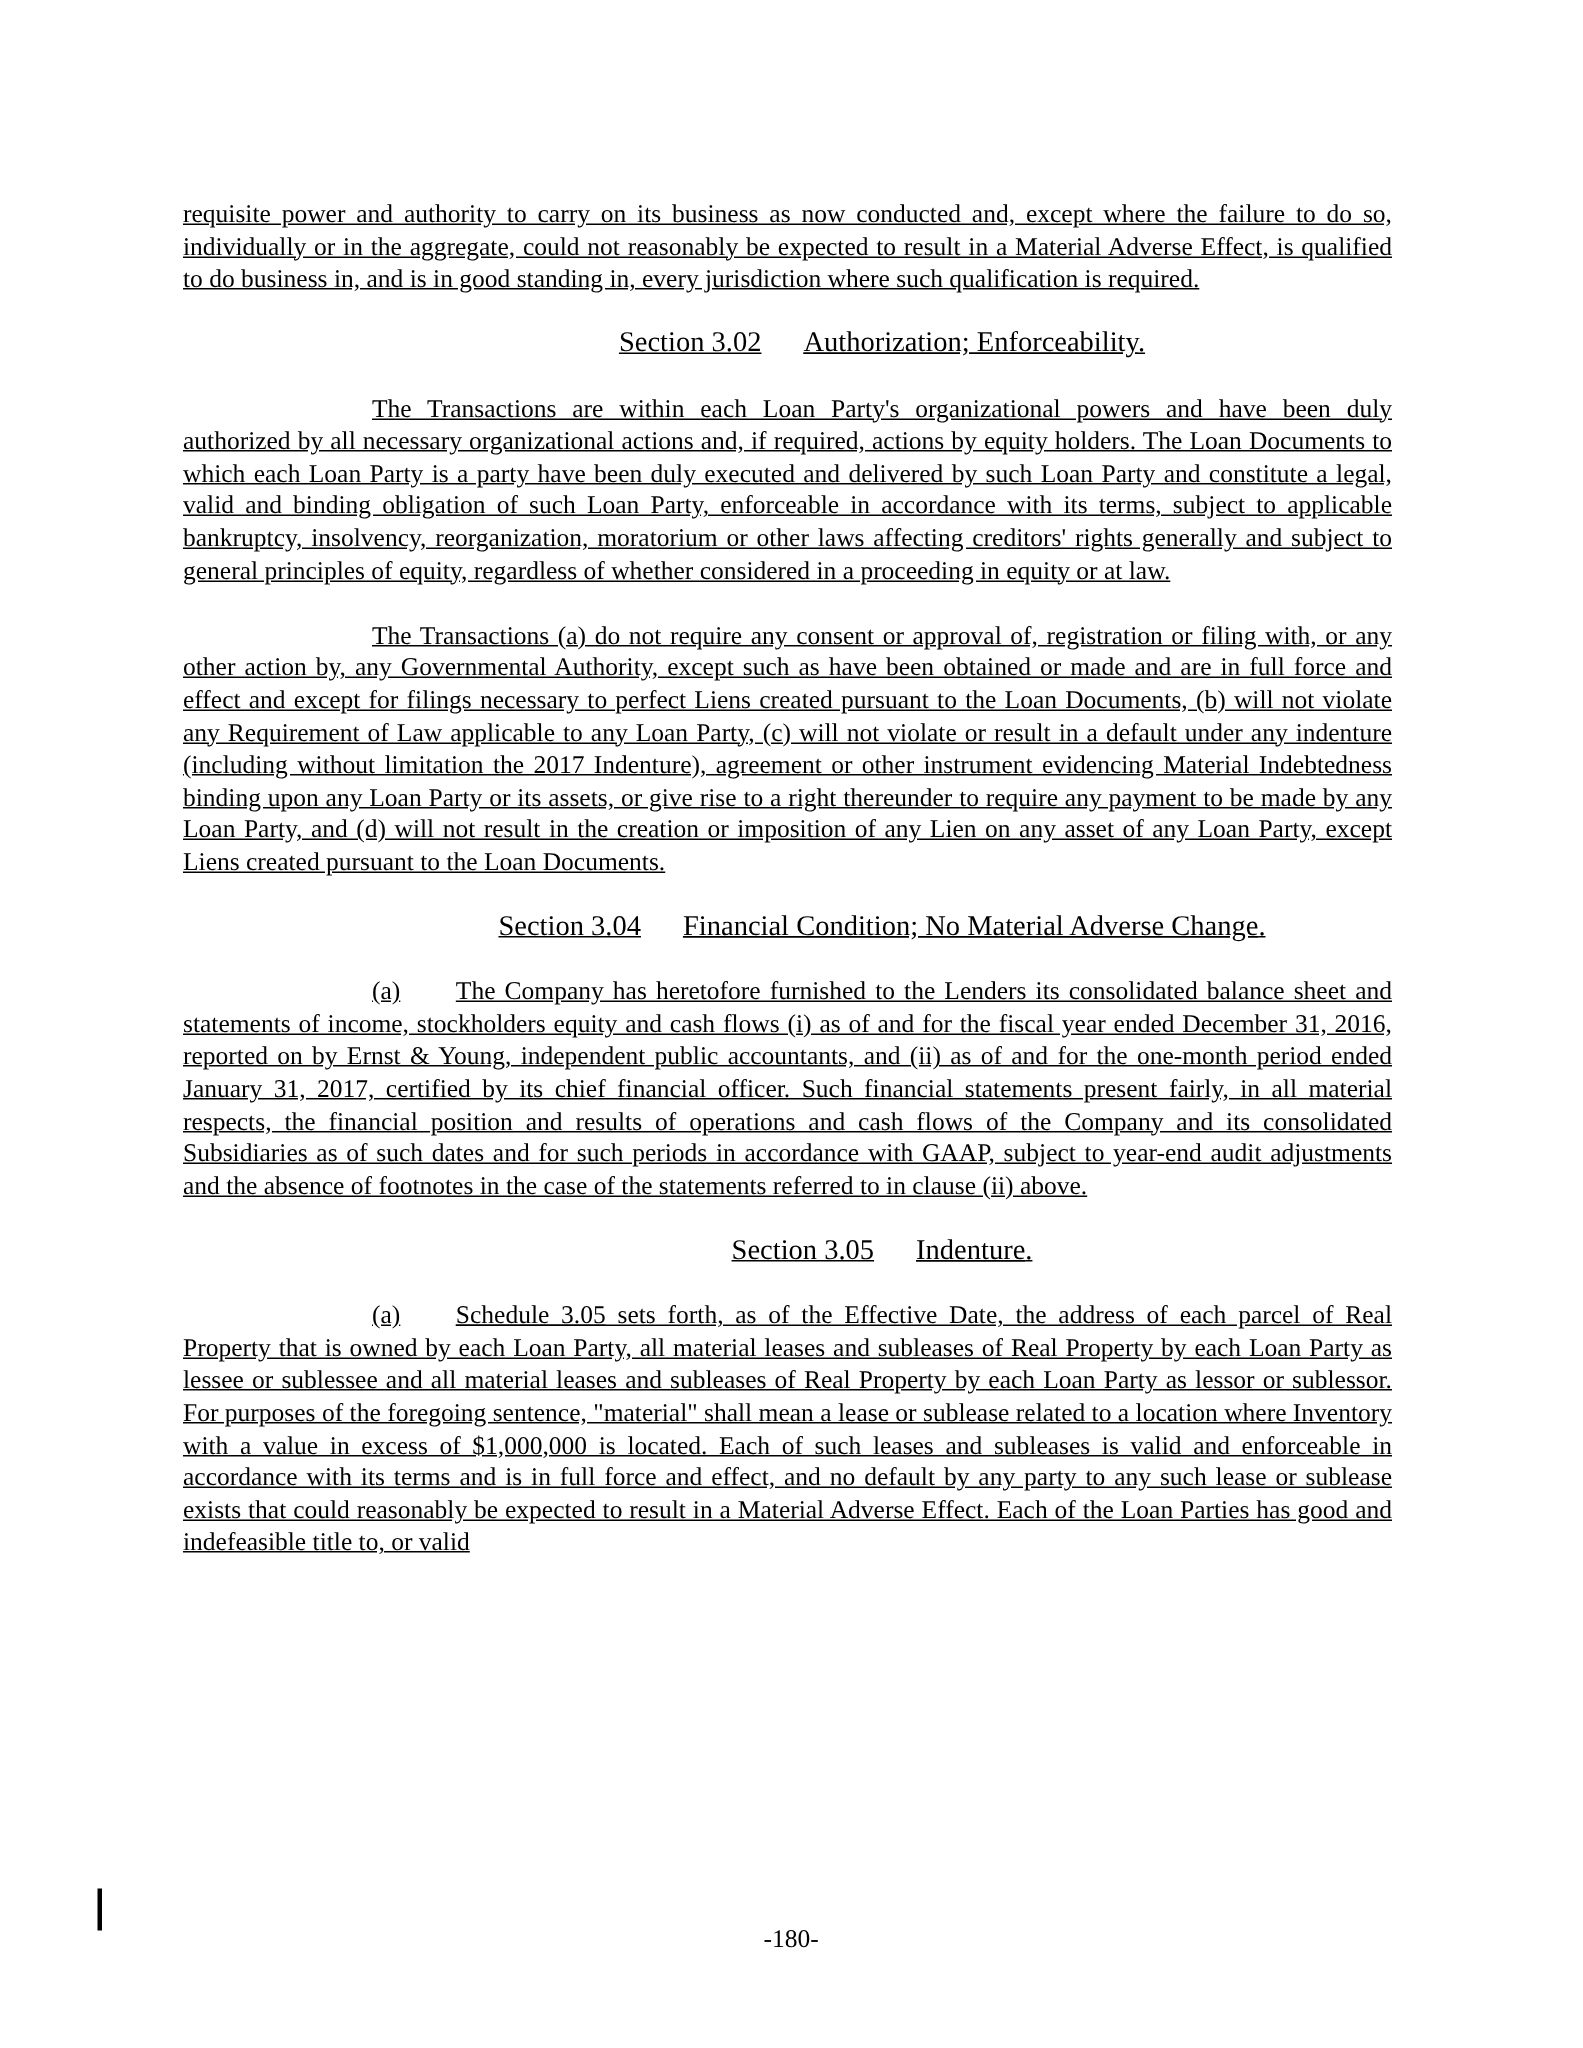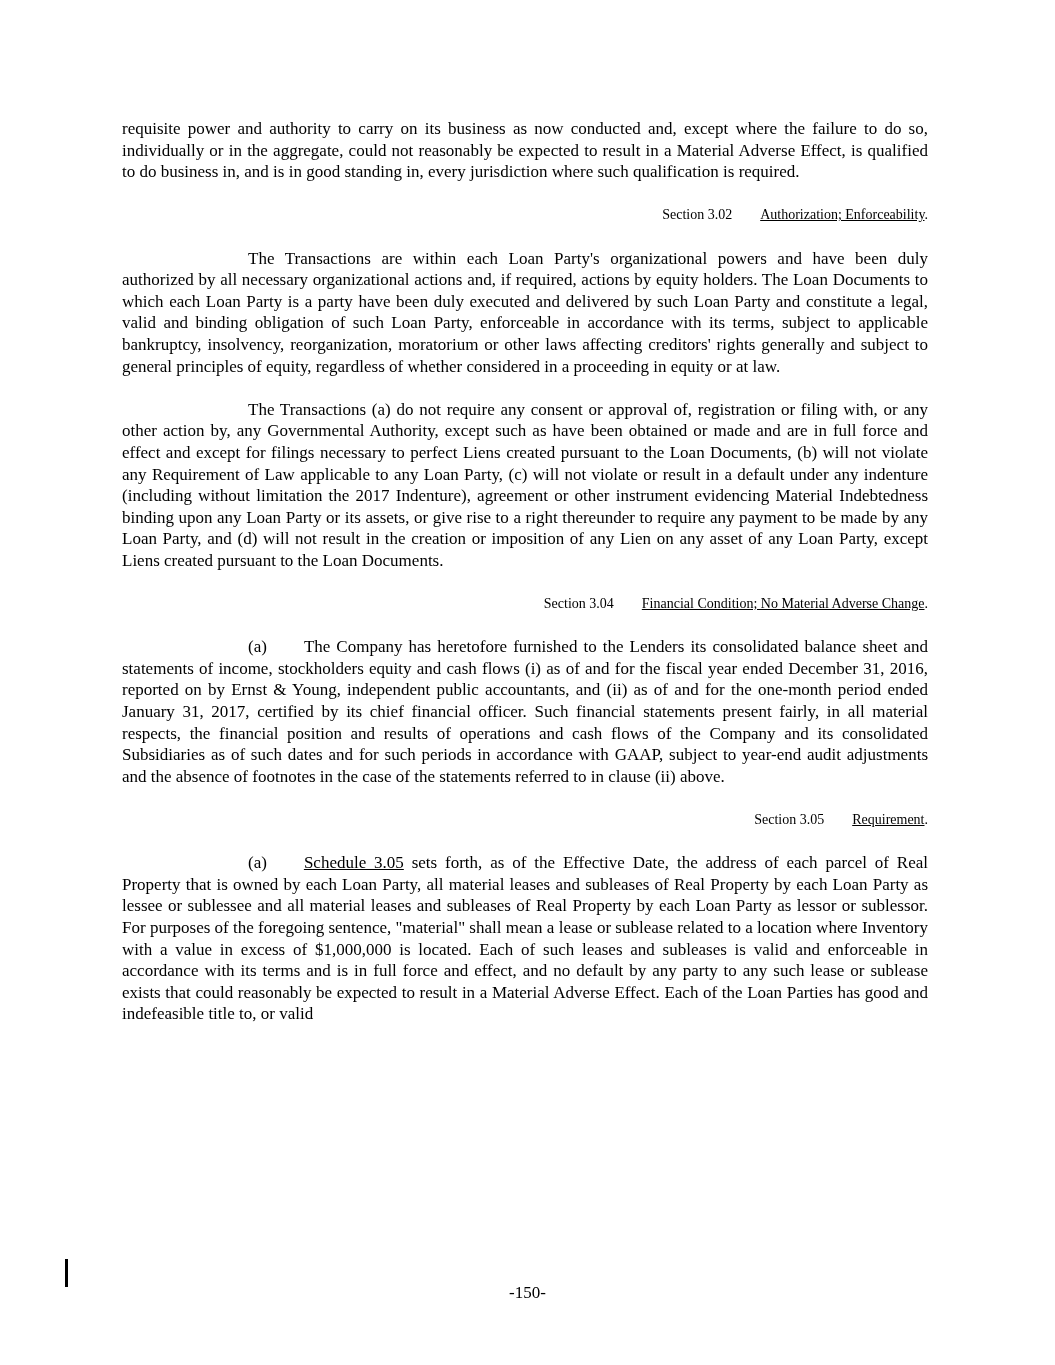--- a/index.html
+++ b/index.html
@@ -9,36 +9,37 @@
     height: 1365px;
     margin: 0 auto;
     background: #ffffff;
     font-family: "Liberation Serif", "DejaVu Serif", serif;
     color: #000000;
     overflow: hidden;
   }
   .content {
     position: absolute;
     left: 122px;
-    top: 118px;
+    top: 132px;
     width: 806px;
+    text-decoration: underline;
   }
   .par {
     margin: 0 0 21.6px 0;
     font-size: 17px;
     line-height: 21.6px;
     text-align: justify;
     text-indent: 126px;
   }
   .par.no-indent { text-indent: 0; }
   .heading {
     margin: 0 0 21.6px 126px;
-    font-size: 14px;
+    font-size: 19px;
     line-height: 21.6px;
-    text-align: right;
+    text-align: center;
     text-indent: 0;
   }
   .u { text-decoration: underline; }
   .tab  { display: inline-block; width: 28px; }
   .tab2 { display: inline-block; width: 37px; }
   .change-bar {
     position: absolute;
     left: 65px;
     top: 1259px;
     width: 2.5px;
@@ -68,22 +69,22 @@
     <p class="par">The Transactions are within each Loan Party's organizational powers and have been duly authorized by all necessary organizational actions and, if required, actions by equity holders.  The Loan Documents to which each Loan Party is a party have been duly executed and delivered by such Loan Party and constitute a legal, valid and binding obligation of such Loan Party, enforceable in accordance with its terms, subject to applicable bankruptcy, insolvency, reorganization, moratorium or other laws affecting creditors' rights generally and subject to general principles of equity, regardless of whether considered in a proceeding in equity or at law.</p>
 
 
     <p class="par">The Transactions (a) do not require any consent or approval of, registration or filing with, or any other action by, any Governmental Authority, except such as have been obtained or made and are in full force and effect and except for filings necessary to perfect Liens created pursuant to the Loan Documents, (b) will not violate any Requirement of Law applicable to any Loan Party, (c) will not violate or result in a default under any indenture (including without limitation the 2017 Indenture), agreement or other instrument evidencing Material Indebtedness binding upon any Loan Party or its assets, or give rise to a right thereunder to require any payment to be made by any Loan Party, and (d) will not result in the creation or imposition of any Lien on any asset of any Loan Party, except Liens created pursuant to the Loan Documents.</p>
 
     <p class="heading"><span>Section 3.04</span><span class="tab"></span><span class="u">Financial Condition; No Material Adverse Change</span><span>.</span></p>
 
     <p class="par"><span>(a)</span><span class="tab2"></span><span>The Company has heretofore furnished to the Lenders its consolidated balance sheet and statements of income, stockholders equity and cash flows (i) as of and for the fiscal year ended December 31, 2016, reported on by Ernst &amp; Young, independent public accountants, and (ii) as of and for the one-month period ended January 31, 2017, certified by its chief financial officer.  Such financial statements present fairly, in all material respects, the financial position and results of operations and cash flows of the Company and its consolidated Subsidiaries as of such dates and for such periods in accordance with GAAP, subject to year-end audit adjustments and the absence of footnotes in the case of the statements referred to in clause (ii) above.</span></p>
 
 
-    <p class="heading"><span>Section 3.05</span><span class="tab"></span><span class="u">Requirement</span><span>.</span></p>
+    <p class="heading"><span>Section 3.05</span><span class="tab"></span><span class="u">Indenture</span><span>.</span></p>
 
     <p class="par"><span>(a)</span><span class="tab2"></span><span class="u">Schedule 3.05</span><span> sets forth, as of the Effective Date, the address of each parcel of Real Property that is owned by each Loan Party, all material leases and subleases of Real Property by each Loan Party as lessee or sublessee and all material leases and subleases of Real Property by each Loan Party as lessor or sublessor.  For purposes of the foregoing sentence, "material" shall mean a lease or sublease related to a location where Inventory with a value in excess of $1,000,000 is located.  Each of such leases and subleases is valid and enforceable in accordance with its terms and is in full force and effect, and no default by any party to any such lease or sublease exists that could reasonably be expected to result in a Material Adverse Effect.  Each of the Loan Parties has good and indefeasible title to, or valid</span></p>
 
   </div>
 
   <div class="change-bar"></div>
 
-  <div class="footer"><span>-150-</span></div>
+  <div class="footer"><span>-180-</span></div>
 </div>
 
 </body></html>

